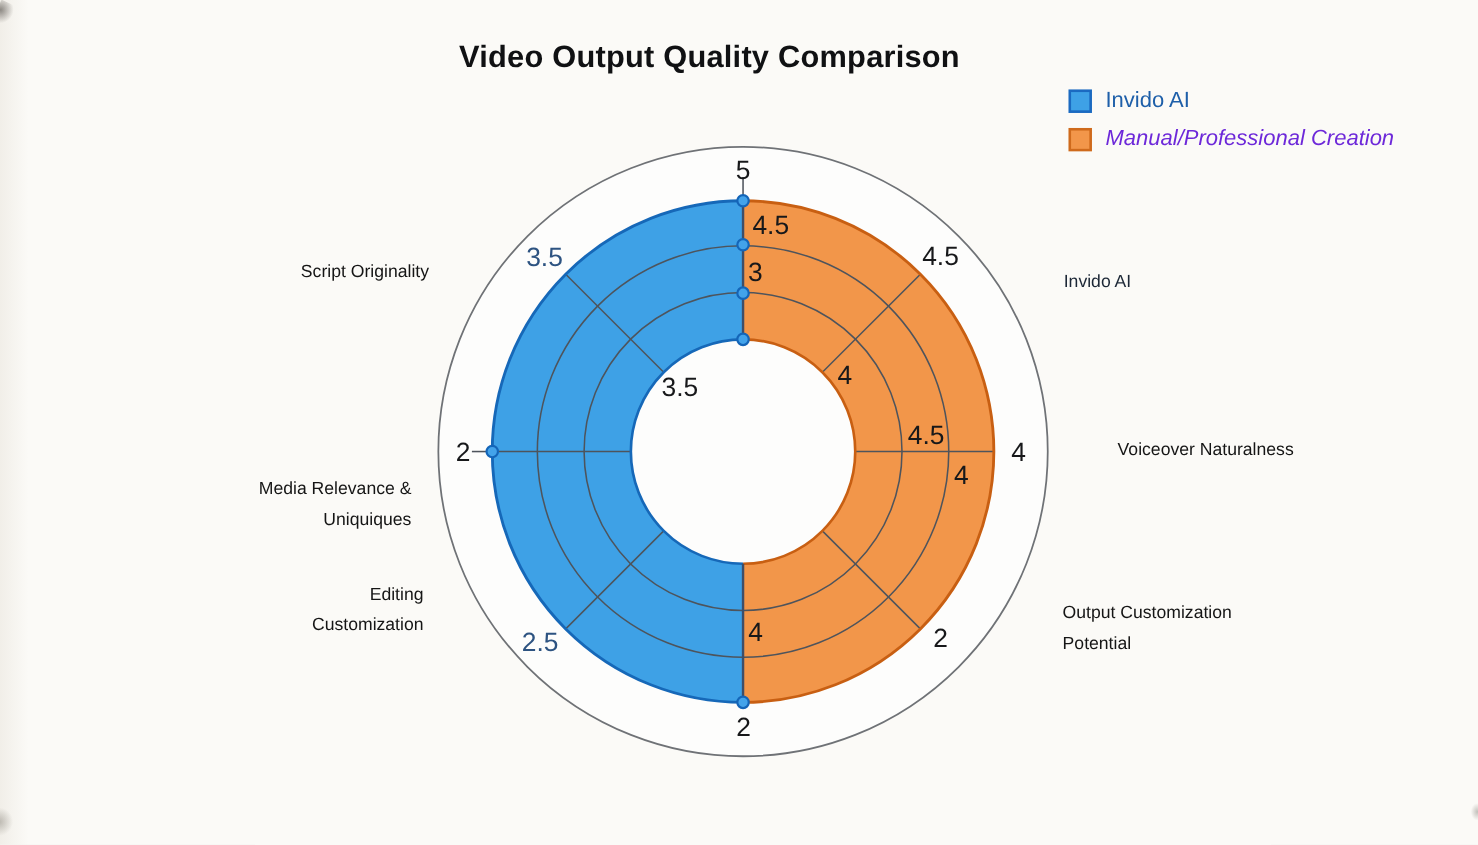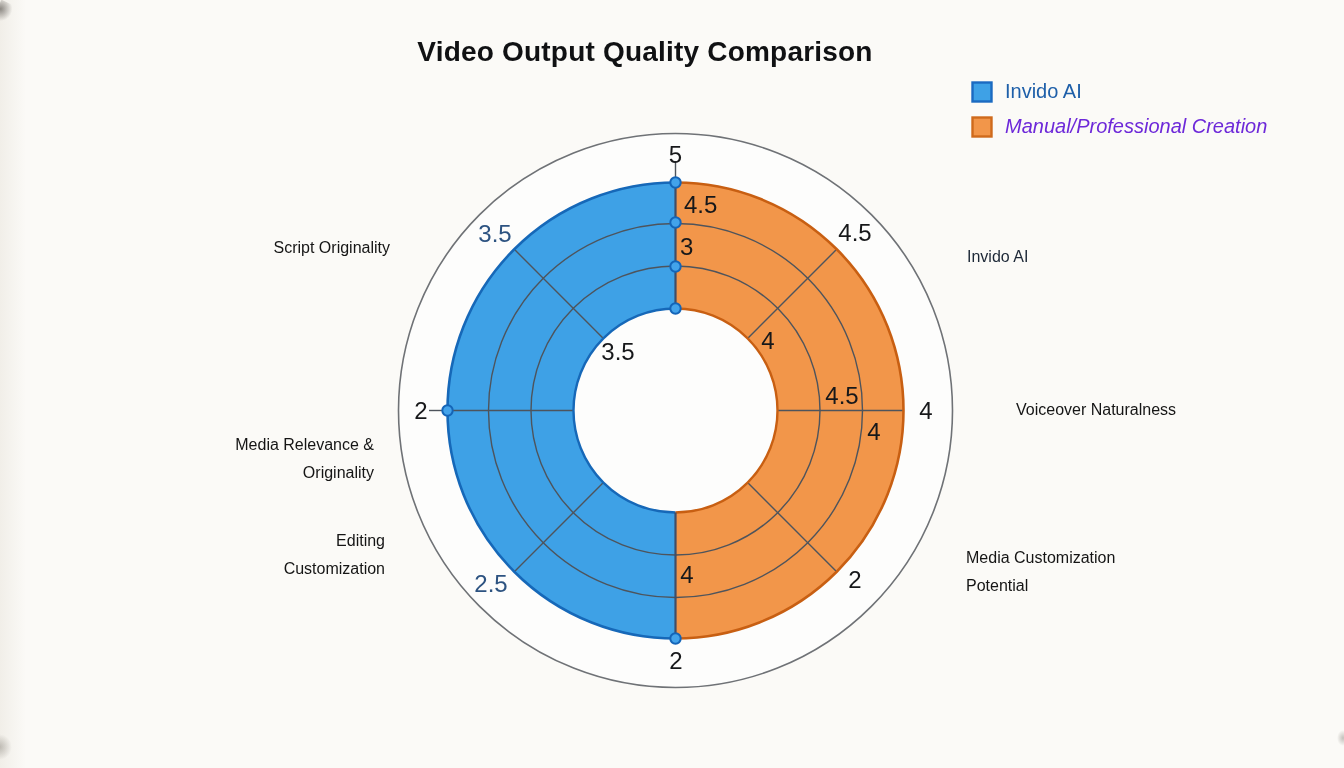--- a/index.html
+++ b/index.html
@@ -77,35 +77,35 @@
       </svg>
       <span class="legend-label manual">Manual/Professional Creation</span>
     </div>
   </div>
 
   <div class="cat left cat-script">
     <div>Script Originality</div>
   </div>
   <div class="cat left cat-media">
     <div>Media Relevance &amp;</div>
-    <div>Originality</div>
+    <div>Uniquiques</div>
   </div>
   <div class="cat left cat-editing">
     <div>Editing</div>
     <div>Customization</div>
   </div>
 
   <div class="cat right cat-invido">
     <div>Invido AI</div>
   </div>
   <div class="cat right cat-voiceover">
     <div>Voiceover Naturalness</div>
   </div>
   <div class="cat right cat-brand">
-    <div>Media Customization</div>
+    <div>Output Customization</div>
     <div>Potential</div>
   </div>
 
   <svg class="chart" width="1344" height="768" viewBox="0 0 1344 768">
 
     <circle cx="675.5" cy="410.5" r="277" fill="#fdfdfc" stroke="#6f7276" stroke-width="1.6"></circle>
 
     <path d="M 675.5 182.5 A 228 228 0 1 0 675.5 638.5 L 675.5 512.5 A 102 102 0 1 1 675.5 308.5 Z" stroke="none" fill="#3ea1e6"></path>
     <path d="M 675.5 182.5 A 228 228 0 1 1 675.5 638.5 L 675.5 512.5 A 102 102 0 1 0 675.5 308.5 Z" stroke="none" fill="#f2964a"></path>
 

